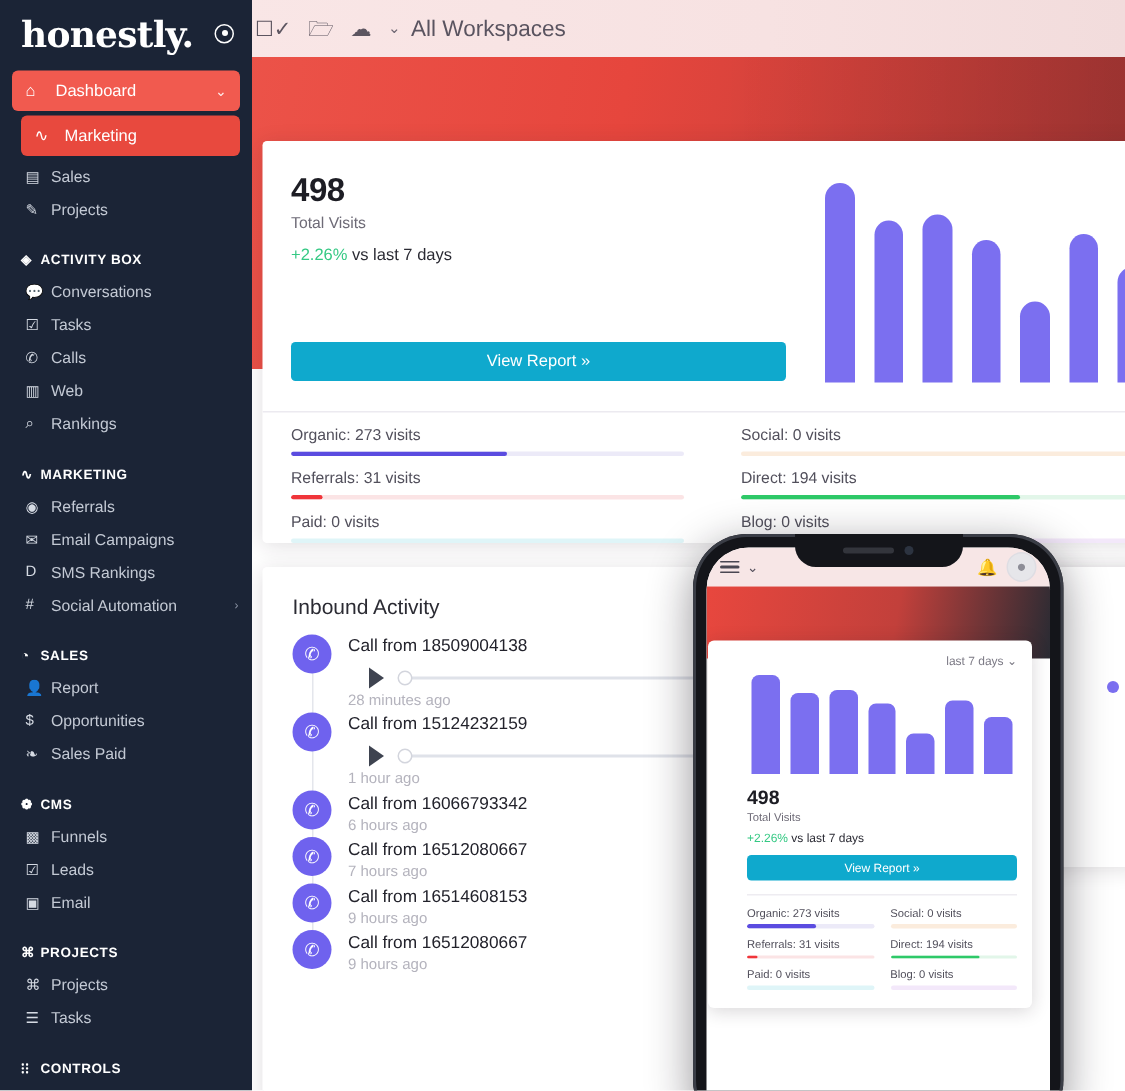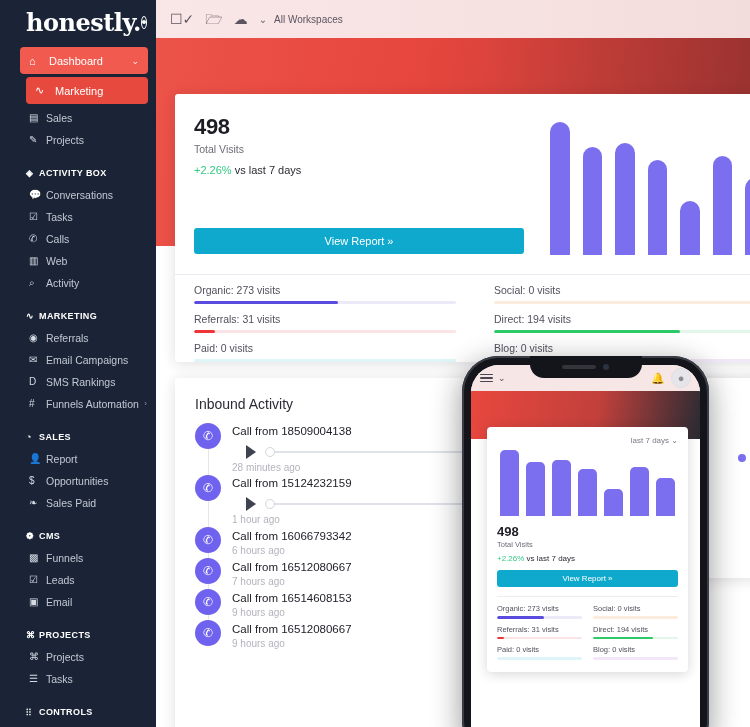--- a/index.html
+++ b/index.html
@@ -7,25 +7,24 @@
     width: 750px; height: 727px;
     overflow: hidden;
     font-family: "Liberation Sans", sans-serif;
     background: #fff;
   }
   #app { position: relative; width: 750px; height: 727px; overflow: hidden; }
 
   
   #sidebar {
     position: absolute; left: 0; top: 0;
-    width: 156px; height: 727px;
+    width: 168px; height: 727px;
     background: #1b2436;
     z-index: 40;
     overflow: hidden;
-    padding-left: 12px;
   }
   .brand {
     height: 44px;
     display: flex; align-items: center;
     padding: 0 10px 0 14px;
   }
   .brand-text {
     font-family: "DejaVu Serif", serif;
     font-weight: bold;
     font-size: 24px;
@@ -93,21 +92,21 @@
   #topbar {
     position: relative;
     height: 38px;
     background: linear-gradient(90deg, #f9e6e6 0%, #f7e2e2 60%, #f2dcdc 100%);
     display: flex; align-items: center;
     padding-left: 14px;
     gap: 11px;
   }
   #topbar .tb-ico { font-size: 14px; color: #5c5560; line-height: 1; }
   #topbar .tb-chev { font-size: 10px; color: #6b6470; }
-  #topbar .tb-label { font-size: 10px; color: #5a5460; margin-left: -4px; }
+  #topbar .tb-label { font-size: 15px; color: #5a5460; margin-left: -4px; }
 
   #banner {
     position: relative;
     height: 208px;
     background: linear-gradient(100deg, #ec5349 0%, #e6463d 42%, #b03a38 100%);
   }
   #banner:after {
     content: ""; position: absolute; inset: 0;
     background: linear-gradient(90deg, rgba(0,0,0,0) 55%, rgba(0,0,0,0.14) 100%);
   }
@@ -291,25 +290,25 @@
     display:flex; align-items:center; justify-content:center;
     font-size: 11px; color: #8d8d97;
     border: 1px solid #dedde3;
   }
   #ph-banner {
     height: 48px;
     background: linear-gradient(100deg, #e8473e 0%, #c2403b 55%, #2a2b33 100%);
   }
   #ph-card {
     position: absolute;
-    left: 16px; right: 12px; top: 62px;
+    left: 1px; right: 12px; top: 62px;
     background: #fff;
     border-radius: 4px;
     box-shadow: 0 2px 12px rgba(40,30,40,0.18);
-    padding: 9px 10px 12px 10px;
+    padding: 9px 10px 12px 26px;
   }
   #ph-range {
     text-align: right;
     font-size: 8px; color: #7c7a85;
     margin-bottom: 5px;
   }
   #ph-chart { height: 66px; display: flex; align-items: flex-end; gap: 7px; padding: 0 3px; }
   #ph-chart .bar { flex: 1; background: #7b6ff0; border-radius: 5px 5px 0 0; }
   .ph-big { font-size: 13px; font-weight: bold; color: #1d1d24; margin-top: 8px;}
   .ph-sub { font-size: 7.5px; color: #6e6b77; margin-top: 1px; }
@@ -381,21 +380,21 @@
           <div class="nav-item">
             <span class="ico">✆</span>
             <span class="lbl">Calls</span>
           </div>
           <div class="nav-item">
             <span class="ico">▥</span>
             <span class="lbl">Web</span>
           </div>
           <div class="nav-item">
             <span class="ico">⌕</span>
-            <span class="lbl">Activity</span>
+            <span class="lbl">Rankings</span>
           </div>
         </div>
         <div class="nav-section">
           <span class="ico">∿</span>
           <span>MARKETING</span>
         </div>
         <div>
           <div class="nav-item">
             <span class="ico">◉</span>
             <span class="lbl">Referrals</span>
@@ -403,21 +402,21 @@
           <div class="nav-item">
             <span class="ico">✉</span>
             <span class="lbl">Email Campaigns</span>
           </div>
           <div class="nav-item">
             <span class="ico">D</span>
             <span class="lbl">SMS Rankings</span>
           </div>
           <div class="nav-item">
             <span class="ico">#</span>
-            <span class="lbl">Funnels Automation</span>
+            <span class="lbl">Social Automation</span>
             <span class="arrow">›</span>
           </div>
         </div>
         <div class="nav-section">
           <span class="ico">◔</span>
           <span>SALES</span>
         </div>
         <div>
           <div class="nav-item">
             <span class="ico">👤</span>

